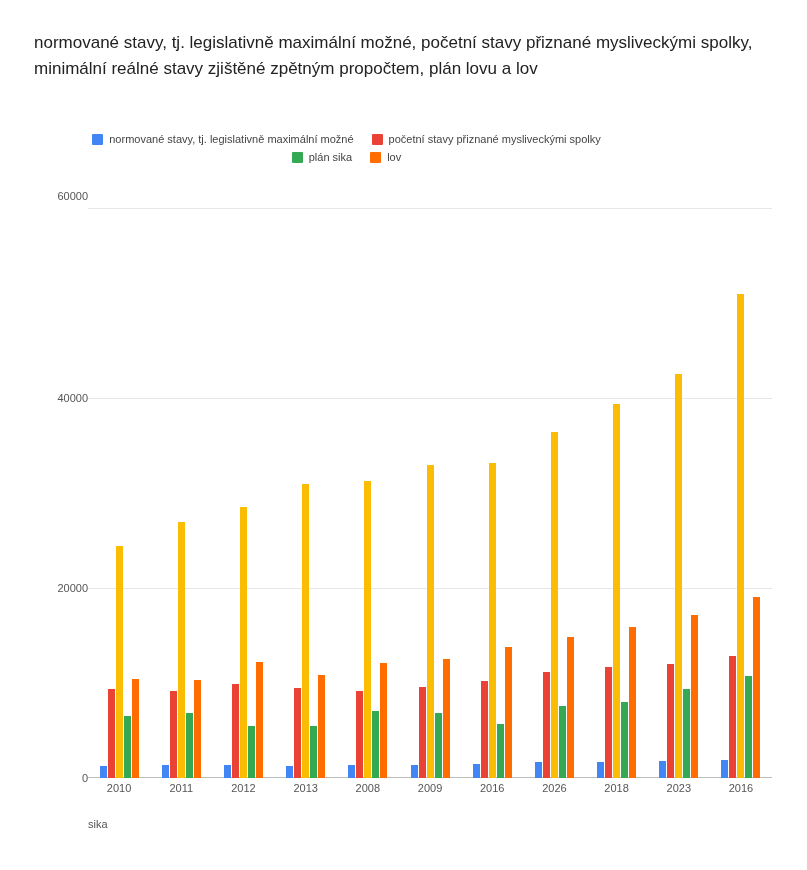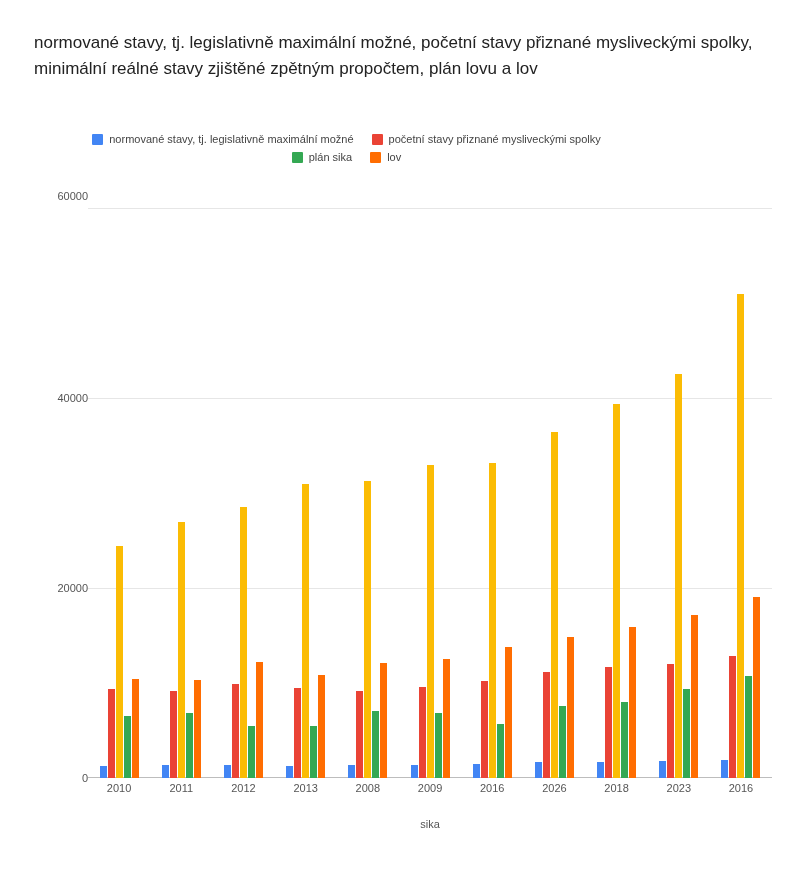--- a/index.html
+++ b/index.html
@@ -124,21 +124,20 @@
     flex: 1 1 0;
     text-align: center;
     font-size: 11px;
     color: #555555;
   }
   .x-axis-title {
     position: absolute;
     left: 88px;
     top: 818px;
     width: 684px;
-    text-align: center;
     font-size: 11px;
     color: #555555;
   }
 </style>
 </head>
 <body>
 
 <div class="chart-root">
 
   <div class="chart-title">normované stavy, tj. legislativně maximální možné, početní stavy přiznané mysliveckými spolky, minimální reálné stavy zjištěné zpětným propočtem, plán lovu a lov</div>

